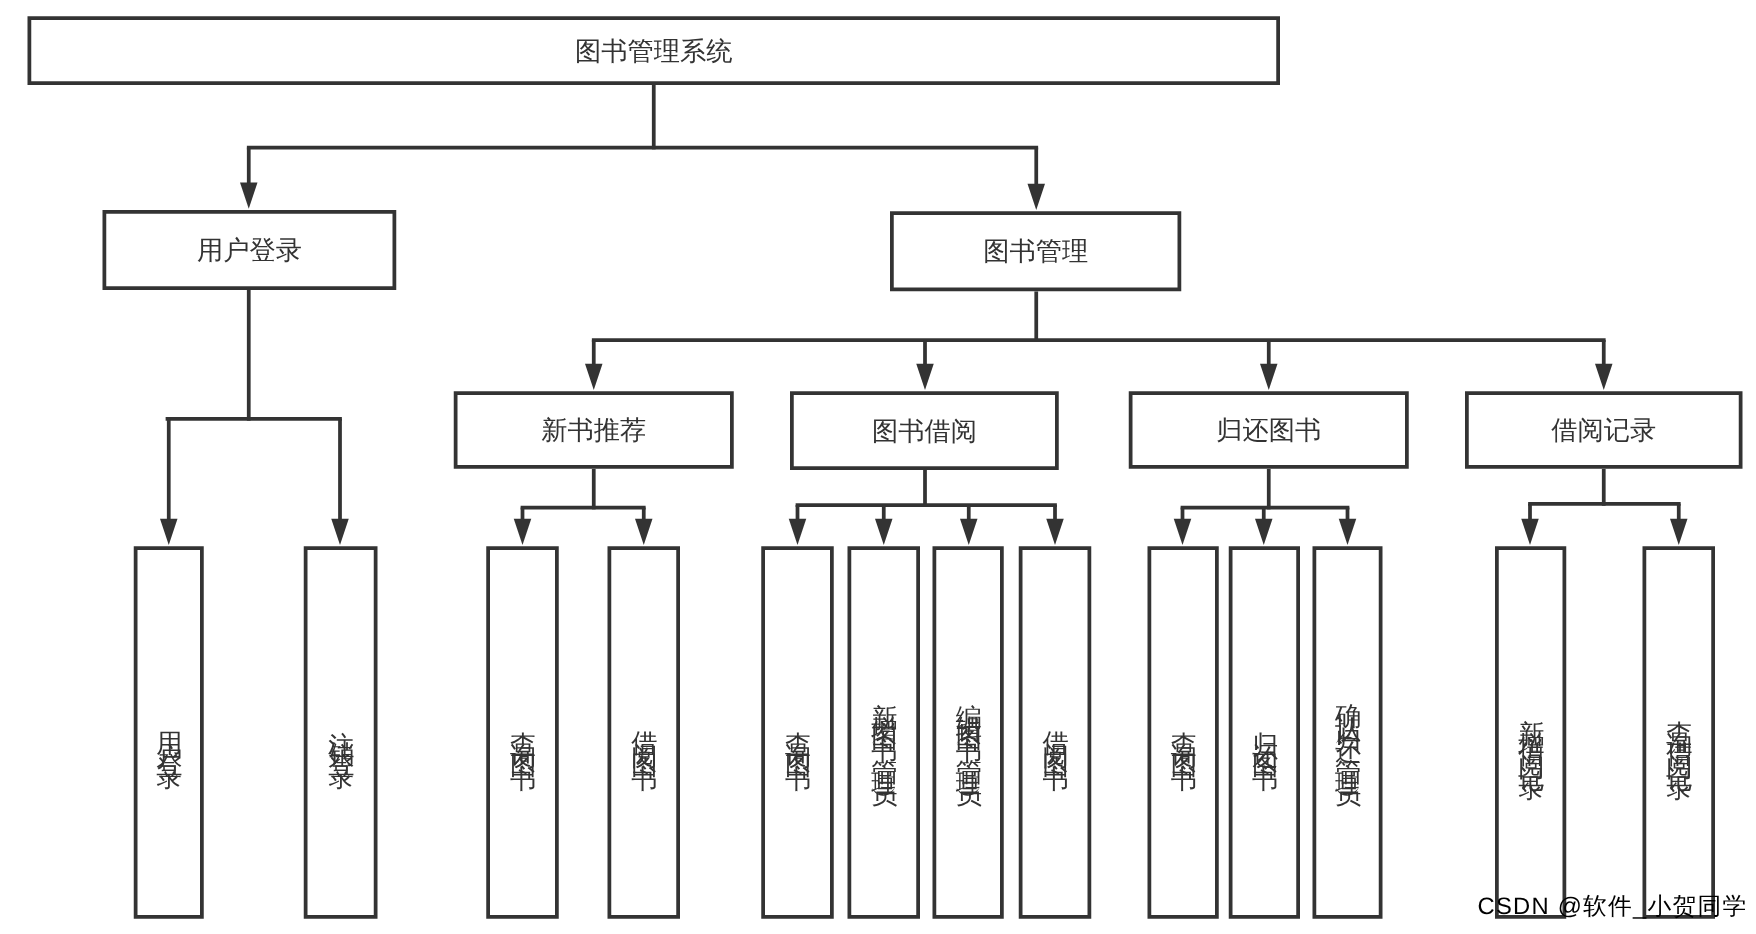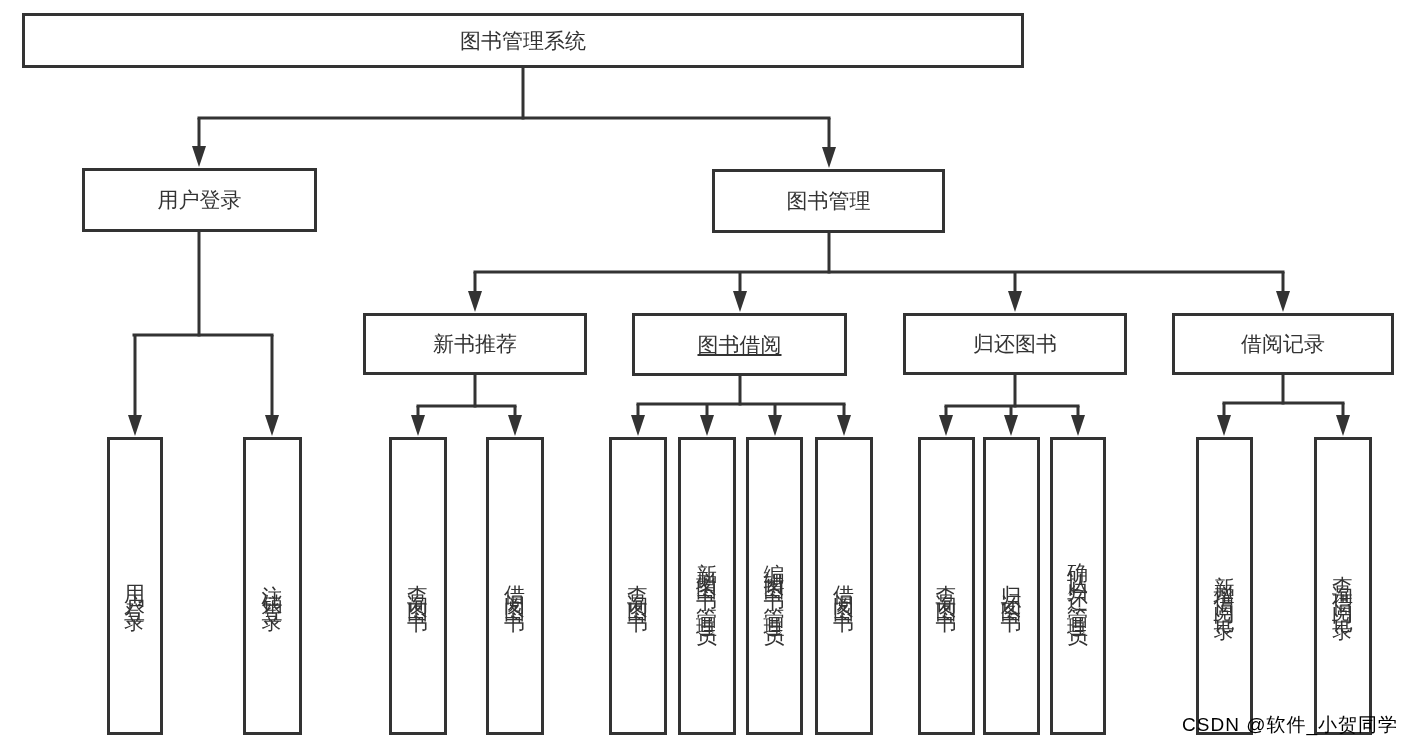--- a/index.html
+++ b/index.html
@@ -120,21 +120,21 @@
   <div class="box" style="left:82px;top:168px;width:235px;height:64px;">
     <span class="label">用户登录</span>
   </div>
   <div class="box" style="left:363px;top:313px;width:224px;height:62px;">
     <span class="label">新书推荐</span>
   </div>
 
   <div class="box" style="left:712px;top:169px;width:233px;height:64px;">
     <span class="label">图书管理</span>
   </div>
-  <div class="box" style="left:632px;top:313px;width:215px;height:63px;text-decoration:underline;">
+  <div class="box" style="left:632px;top:313px;width:215px;height:63px;">
     <span class="label">图书借阅</span>
   </div>
   <div class="box" style="left:903px;top:313px;width:224px;height:62px;">
     <span class="label">归还图书</span>
   </div>
   <div class="box" style="left:1172px;top:313px;width:222px;height:62px;">
     <span class="label">借阅记录</span>
   </div>
 
   <div class="box leaf" style="left:107px;top:437px;width:56px;height:298px;">

